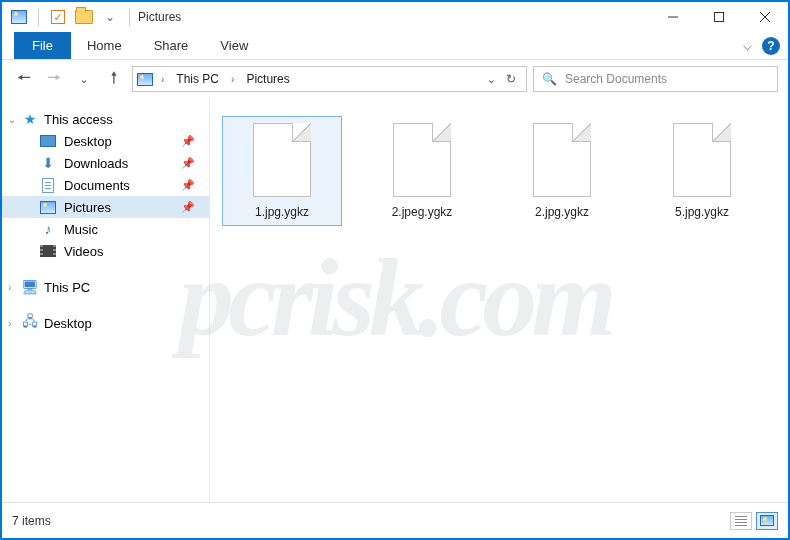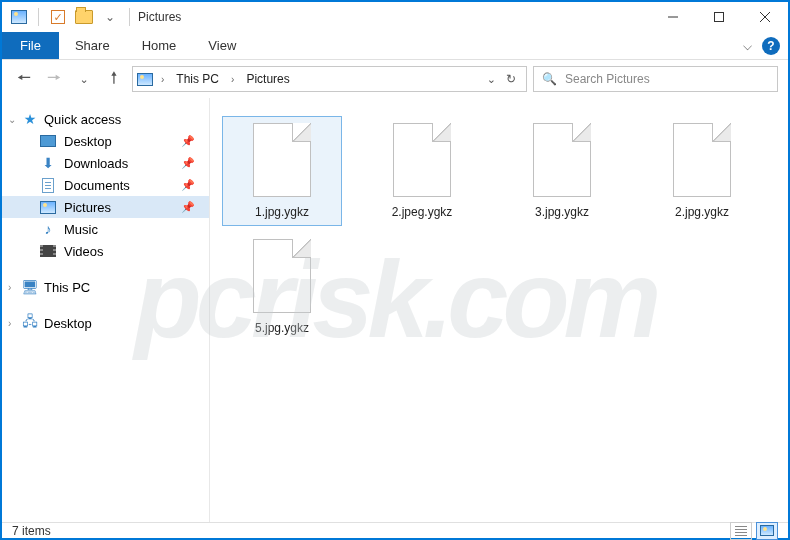--- a/index.html
+++ b/index.html
@@ -16,21 +16,21 @@
   .check { width:14px;height:14px;border:1px solid #d87a2a;display:flex;align-items:center;justify-content:center;color:#d87a2a;font-size:11px;line-height:1;}
   .foldericon { width:18px;height:14px;background:#ffd36b;border:1px solid #c99a2b;border-radius:1px;position:relative;}
   .foldericon::before{content:"";position:absolute;top:-4px;left:0;width:8px;height:4px;background:#ffd36b;border:1px solid #c99a2b;border-bottom:none;border-radius:1px 1px 0 0;}
   .title-sep { width:1px; height:18px; background:#d0d0d0; margin:0 8px;}
   .title-text { font-size:12px; color:#333; }
   .winctrl { margin-left:auto; display:flex; }
   .winctrl div { width:46px; height:30px; display:flex; align-items:center; justify-content:center; color:#333; }
   .winctrl svg { width:10px; height:10px; }
 
   
-  .ribbon { height:28px; background:#fff; display:flex; align-items:stretch; border-bottom:1px solid #e0e0e0; position:relative;}
+  .ribbon { height:28px; background:#fff; display:flex; align-items:stretch; border-bottom:1px solid #e0e0e0; position:relative;padding-left:12px;}
   .file-tab { background:#0f6cbd; color:#fff; font-size:13px; padding:0 18px; display:flex; align-items:center; }
   .rtab { padding:0 16px; display:flex; align-items:center; font-size:13px; color:#333; }
   .ribbon-right { margin-left:auto; display:flex; align-items:center; padding-right:8px; gap:10px; }
   .help { width:18px;height:18px;background:#0f6cbd;border-radius:50%;color:#fff;display:flex;align-items:center;justify-content:center;font-size:12px;font-weight:bold;}
 
   
   .addrrow { height:38px; display:flex; align-items:center; padding:4px 10px; gap:6px; }
   .navarrow { width:24px;height:24px;display:flex;align-items:center;justify-content:center;color:#555;}
   .navarrow.disabled{color:#bbb;}
   .addr { flex:1; height:26px; border:1px solid #c8c8c8; display:flex; align-items:center; padding:0 4px; font-size:12px; gap:4px;}
@@ -66,29 +66,29 @@
   
   .files { flex:1; padding:18px 12px; display:flex; flex-wrap:wrap; align-content:flex-start; gap:6px 20px;}
   .file { width:120px; display:flex; flex-direction:column; align-items:center; padding:6px 8px; border:1px solid transparent;}
   .file.sel { border:1px solid #7ab6e8; background:#eaf3fb;}
   .fileicon { width:58px;height:74px;background:#fff;border:1px solid #c0c0c0;position:relative;margin-bottom:8px;}
   .fileicon::before{content:"";position:absolute;right:-1px;top:-1px;width:18px;height:18px;background:linear-gradient(135deg,#fff 0 48%, #c0c0c0 50% 52%, #eaeaea 54% 100%);border-left:1px solid #c0c0c0;border-bottom:1px solid #c0c0c0;}
   .fileicon.txt::after{content:"";position:absolute;left:8px;right:8px;top:12px;bottom:10px;background:repeating-linear-gradient(#bbb 0 1px, transparent 1px 6px);}
   .fname { font-size:12px; text-align:center; color:#222; word-break:break-all;}
 
   
-  .status { height:16px; border-top:1px solid #e0e0e0; display:flex; align-items:center; padding:0 10px; font-size:12px; color:#333; }
+  .status { height:36px; border-top:1px solid #e0e0e0; display:flex; align-items:center; padding:0 10px; font-size:12px; color:#333; }
   .status .views { margin-left:auto; display:flex; gap:4px;}
   .viewbtn { width:22px;height:18px;border:1px solid #ccc;display:flex;align-items:center;justify-content:center;}
   .viewbtn.active{border-color:#4a90d9;background:#def;}
   .det-lines{width:12px;height:10px;background:repeating-linear-gradient(#888 0 1px,transparent 1px 3px);}
 
   
   .watermark { position:absolute; left:0; right:0; top:80px; bottom:24px; pointer-events:none; display:flex; align-items:center; justify-content:center;}
-  .watermark div{ font-size:110px; font-weight:800; letter-spacing:-6px; color:rgba(200,205,210,0.35); font-style:italic; font-family:Liberation Sans, sans-serif;}
+  .watermark div{ font-size:110px; font-weight:800; letter-spacing:-6px; color:rgba(200,205,210,0.35); font-style:italic; font-family:Liberation Serif, serif;}
 </style>
 </head>
 <body>
 
 <div class="window">
 
   <div class="titlebar">
     <div class="qat">
       <div class="qat-item">
           <div class="picicon"></div>
@@ -119,22 +119,22 @@
           <svg viewBox="0 0 10 10">
             <line x1="0" y1="0" x2="10" y2="10" stroke="#333" stroke-width="1"></line>
             <line x1="10" y1="0" x2="0" y2="10" stroke="#333" stroke-width="1"></line>
           </svg>
         </div>
     </div>
   </div>
 
   <div class="ribbon">
     <div class="file-tab">File</div>
+    <div class="rtab">Home</div>
     <div class="rtab">Share</div>
-    <div class="rtab">Home</div>
     <div class="rtab">View</div>
     <div class="ribbon-right">
       <span style="color:#555;font-size:12px;">⌵</span>
       <div class="help">?</div>
     </div>
   </div>
 
   <div class="addrrow">
     <div class="navarrow">🠔</div>
     <div class="navarrow disabled">🠖</div>
@@ -148,31 +148,31 @@
       <span class="bc-text">This PC</span>
       <span class="bc-chev">›</span>
       <span class="bc-text">Pictures</span>
       <div class="addr-right">
         <span style="font-size:11px;">⌄</span>
         <span>↻</span>
       </div>
     </div>
     <div class="searchbox">
       <span class="si">🔍</span>
-      <span>Search Pictures</span>
+      <span>Search Documents</span>
     </div>
   </div>
 
   <div class="body">
     <div class="nav">
       <div class="navgroup">
         <div class="navh" style="position:relative;">
           <span class="caret">⌄</span>
           <span class="ic ic-star">★</span>
-          <span>Quick access</span>
+          <span>This access</span>
         </div>
         <div class="navitem">
           <span class="ic">
               <span class="ic-desktop"></span>
             </span>
           <span>Desktop</span>
           <span class="pin">📌</span>
         </div>
         <div class="navitem">
           <span class="ic ic-down">⬇</span>
@@ -224,24 +224,20 @@
         <div class="file sel">
           <div class="fileicon"></div>
           <div class="fname">1.jpg.ygkz</div>
         </div>
         <div class="file">
           <div class="fileicon"></div>
           <div class="fname">2.jpeg.ygkz</div>
         </div>
         <div class="file">
           <div class="fileicon"></div>
-          <div class="fname">3.jpg.ygkz</div>
-        </div>
-        <div class="file">
-          <div class="fileicon"></div>
           <div class="fname">2.jpg.ygkz</div>
         </div>
         <div class="file">
           <div class="fileicon"></div>
           <div class="fname">5.jpg.ygkz</div>
         </div>
       </div>
   </div>
 
   <div class="status">

